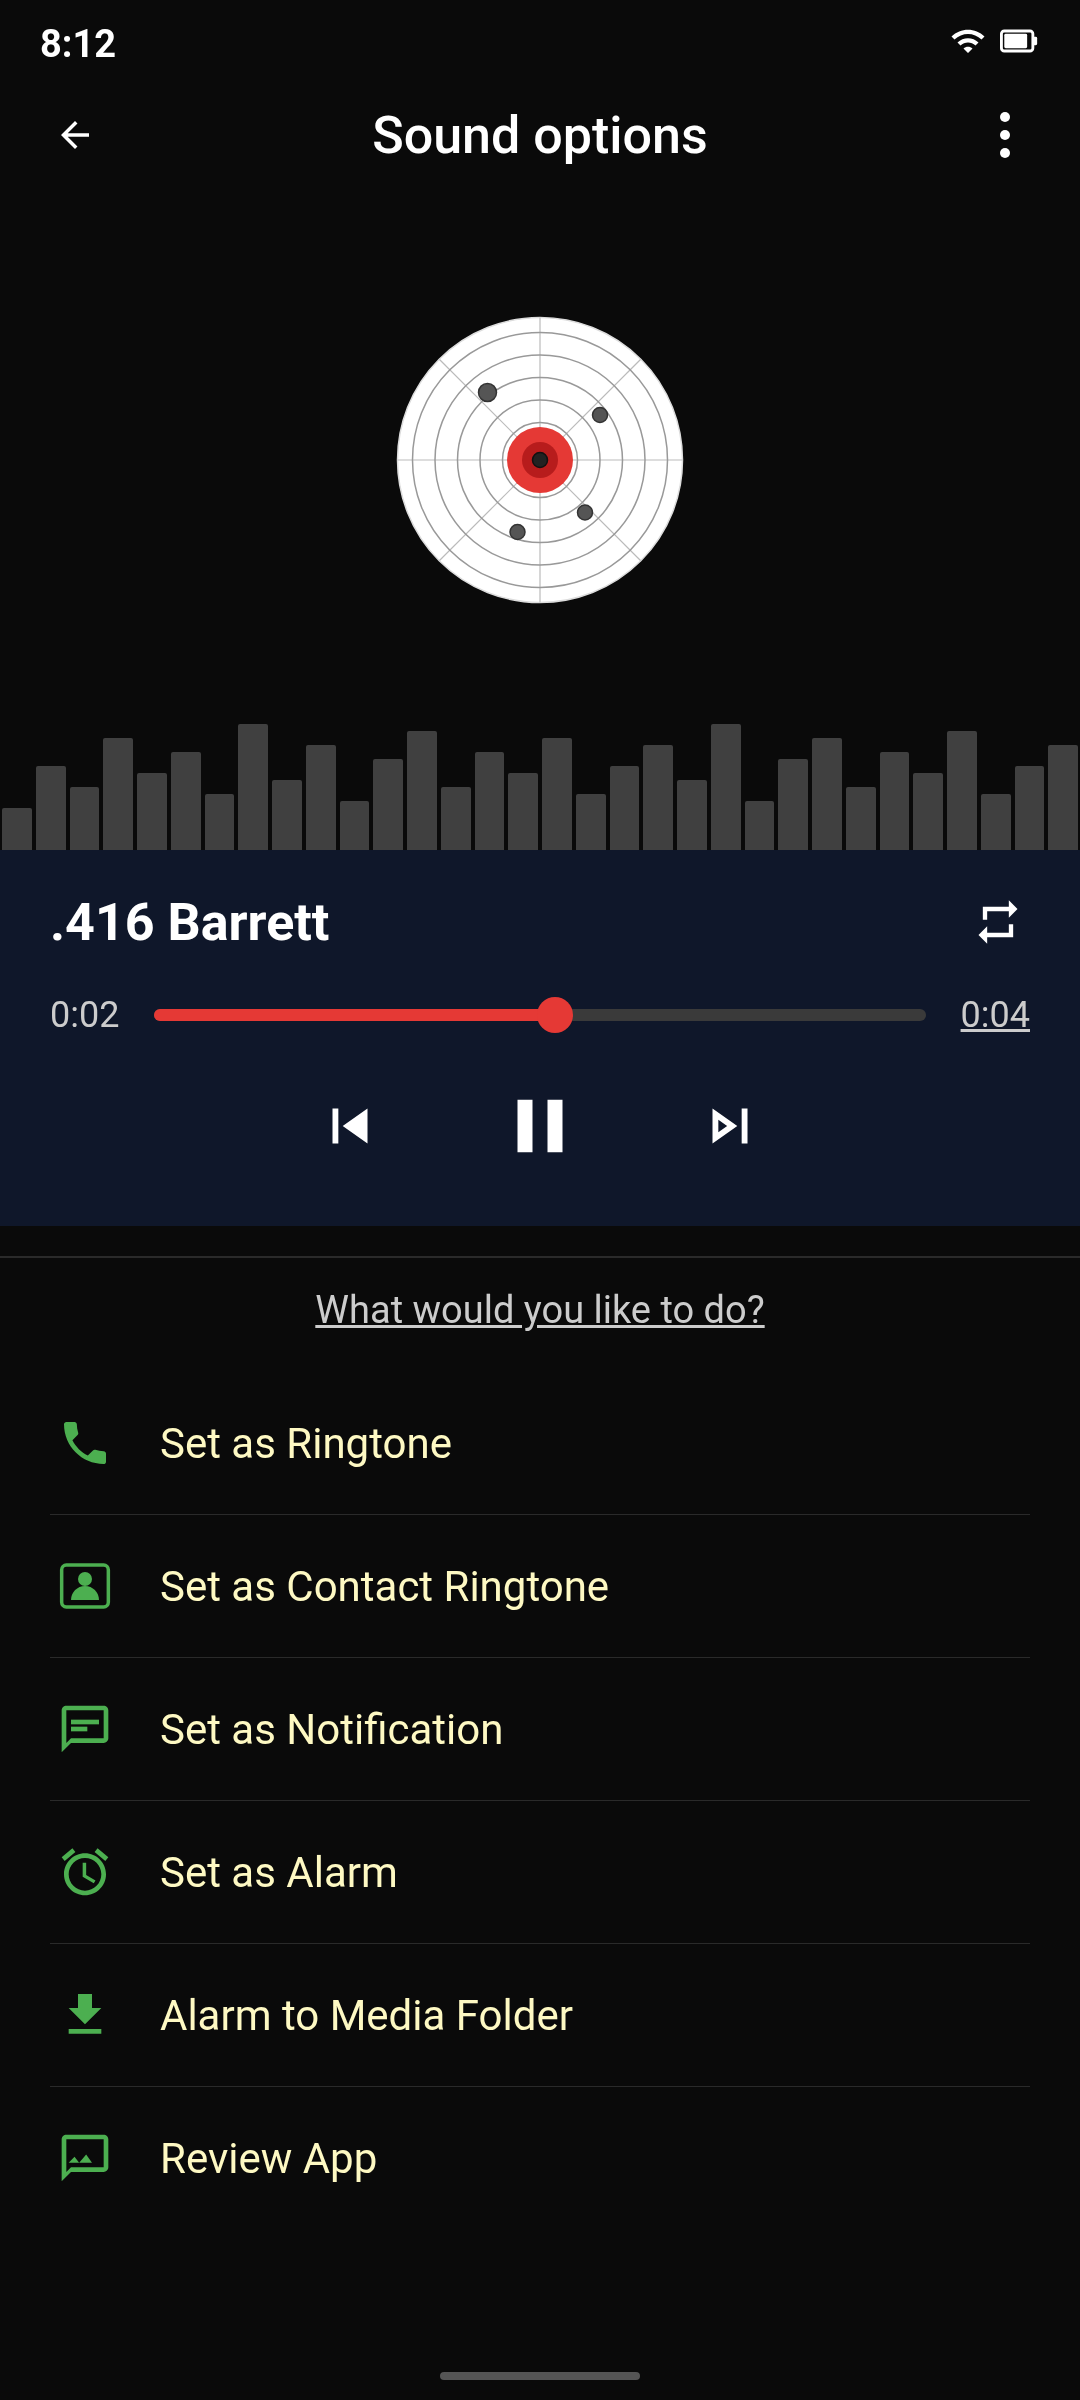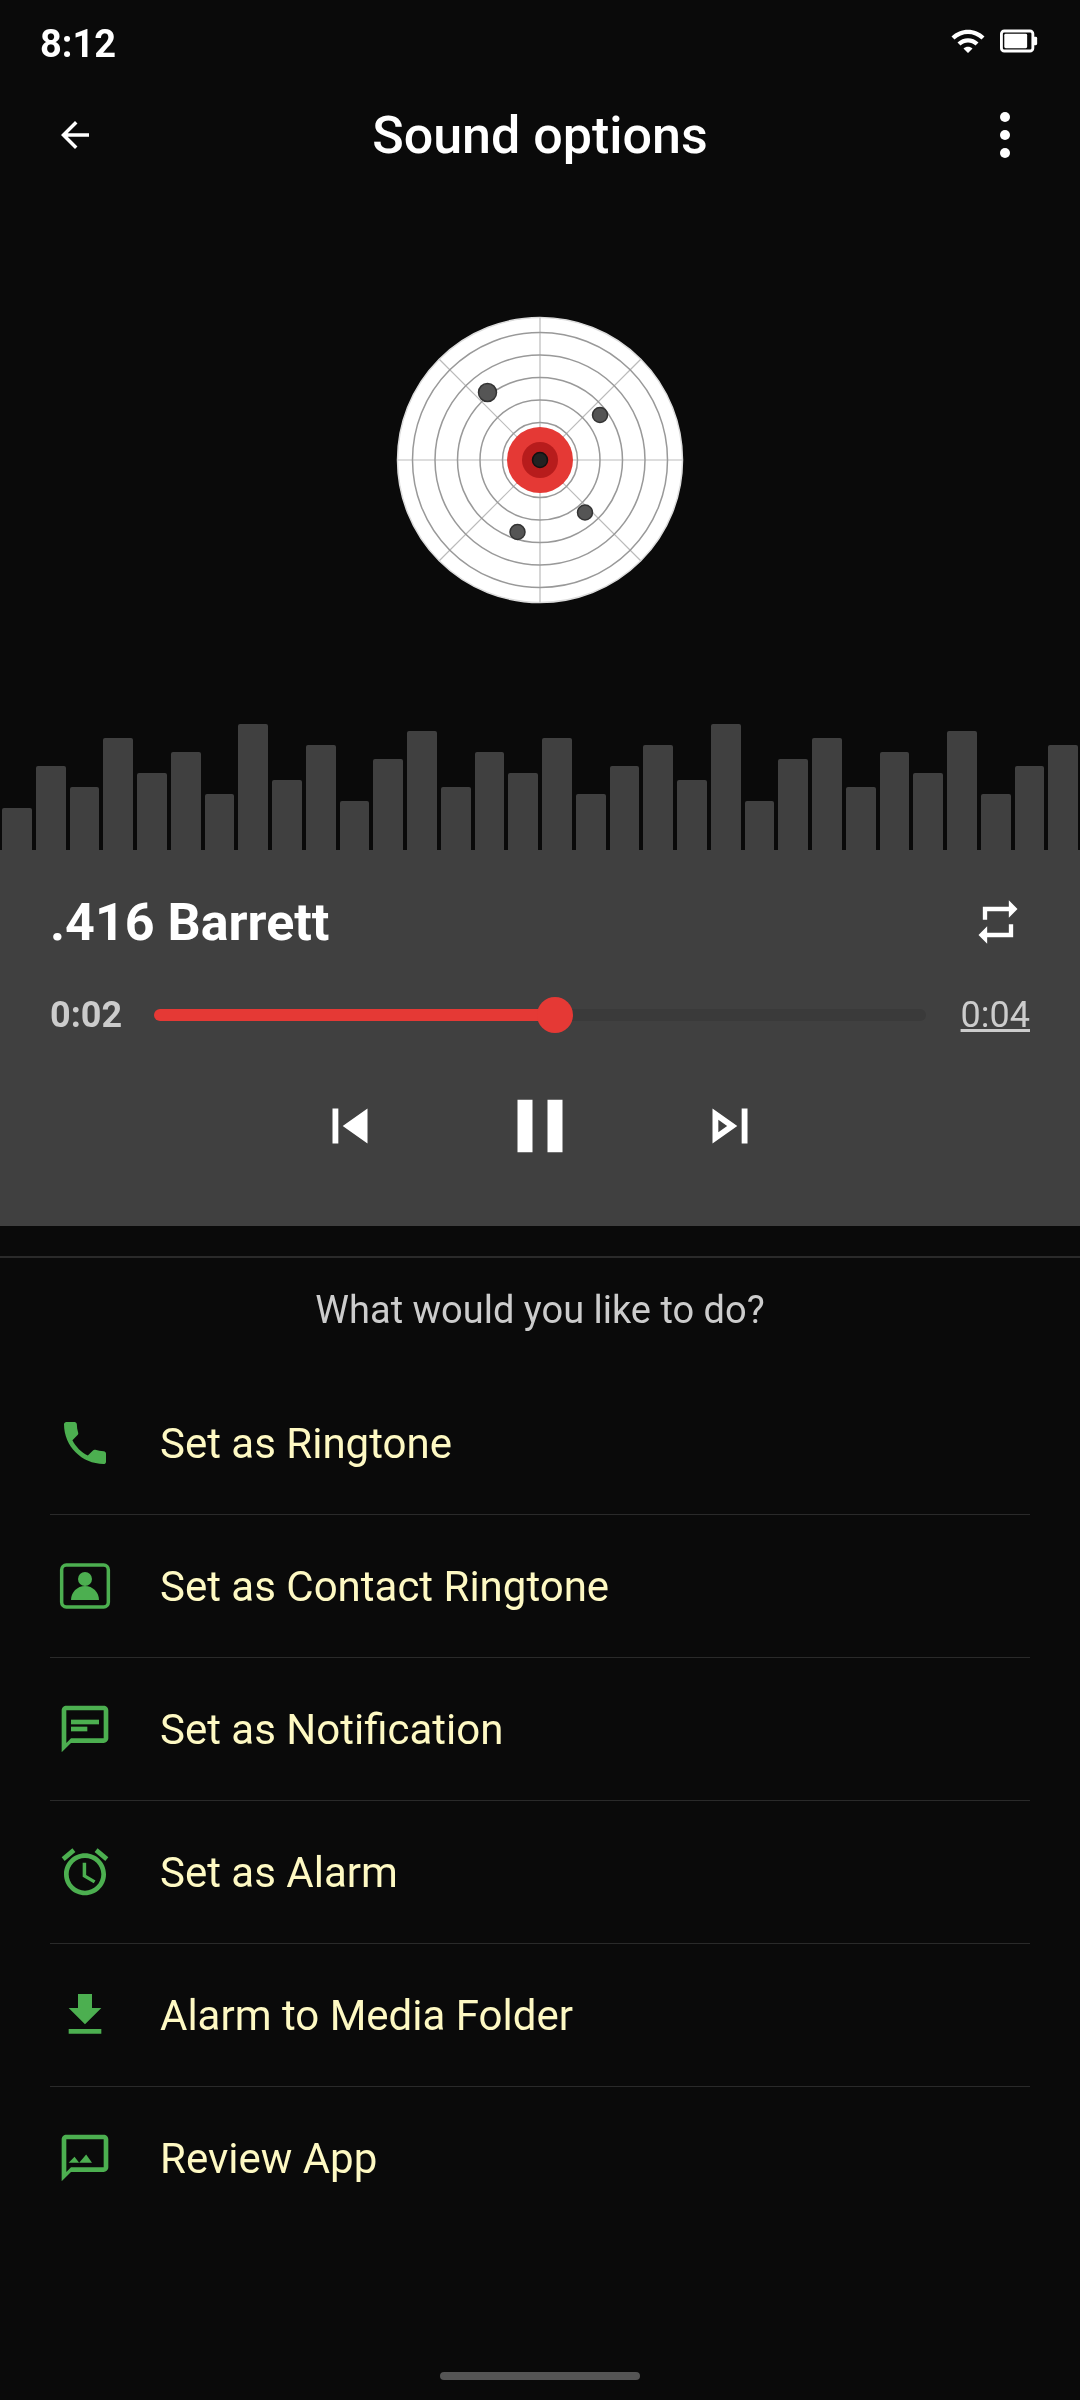--- a/index.html
+++ b/index.html
@@ -118,21 +118,21 @@
 
     .waveform-bar {
       background: #404040;
       flex: 1;
       margin: 0 2px;
       border-radius: 2px 2px 0 0;
     }
 
     
     .player-section {
-      background: #404040;
+      background: #0f172a;
       padding: 40px 50px 30px 50px;
     }
 
     .track-title-row {
       display: flex;
       align-items: center;
       justify-content: space-between;
       margin-bottom: 40px;
     }
 
@@ -156,21 +156,20 @@
       display: flex;
       align-items: center;
       gap: 24px;
       margin-bottom: 40px;
     }
 
     .time-label {
       font-size: 36px;
       color: #ccc;
       min-width: 80px;
-      font-weight: bold;
     }
 
     .progress-track {
       flex: 1;
       height: 12px;
       background: #3a3a3a;
       border-radius: 6px;
       position: relative;
     }
 
@@ -233,20 +232,21 @@
     
     .options-section {
       padding: 0 50px;
     }
 
     .options-prompt {
       font-size: 38px;
       color: #cccccc;
       text-align: center;
       margin-bottom: 40px;
+      text-decoration: underline;
     }
 
     .option-item {
       display: flex;
       align-items: center;
       gap: 40px;
       padding: 36px 0;
       border-bottom: 1px solid #2a2a2a;
       cursor: pointer;
     }

